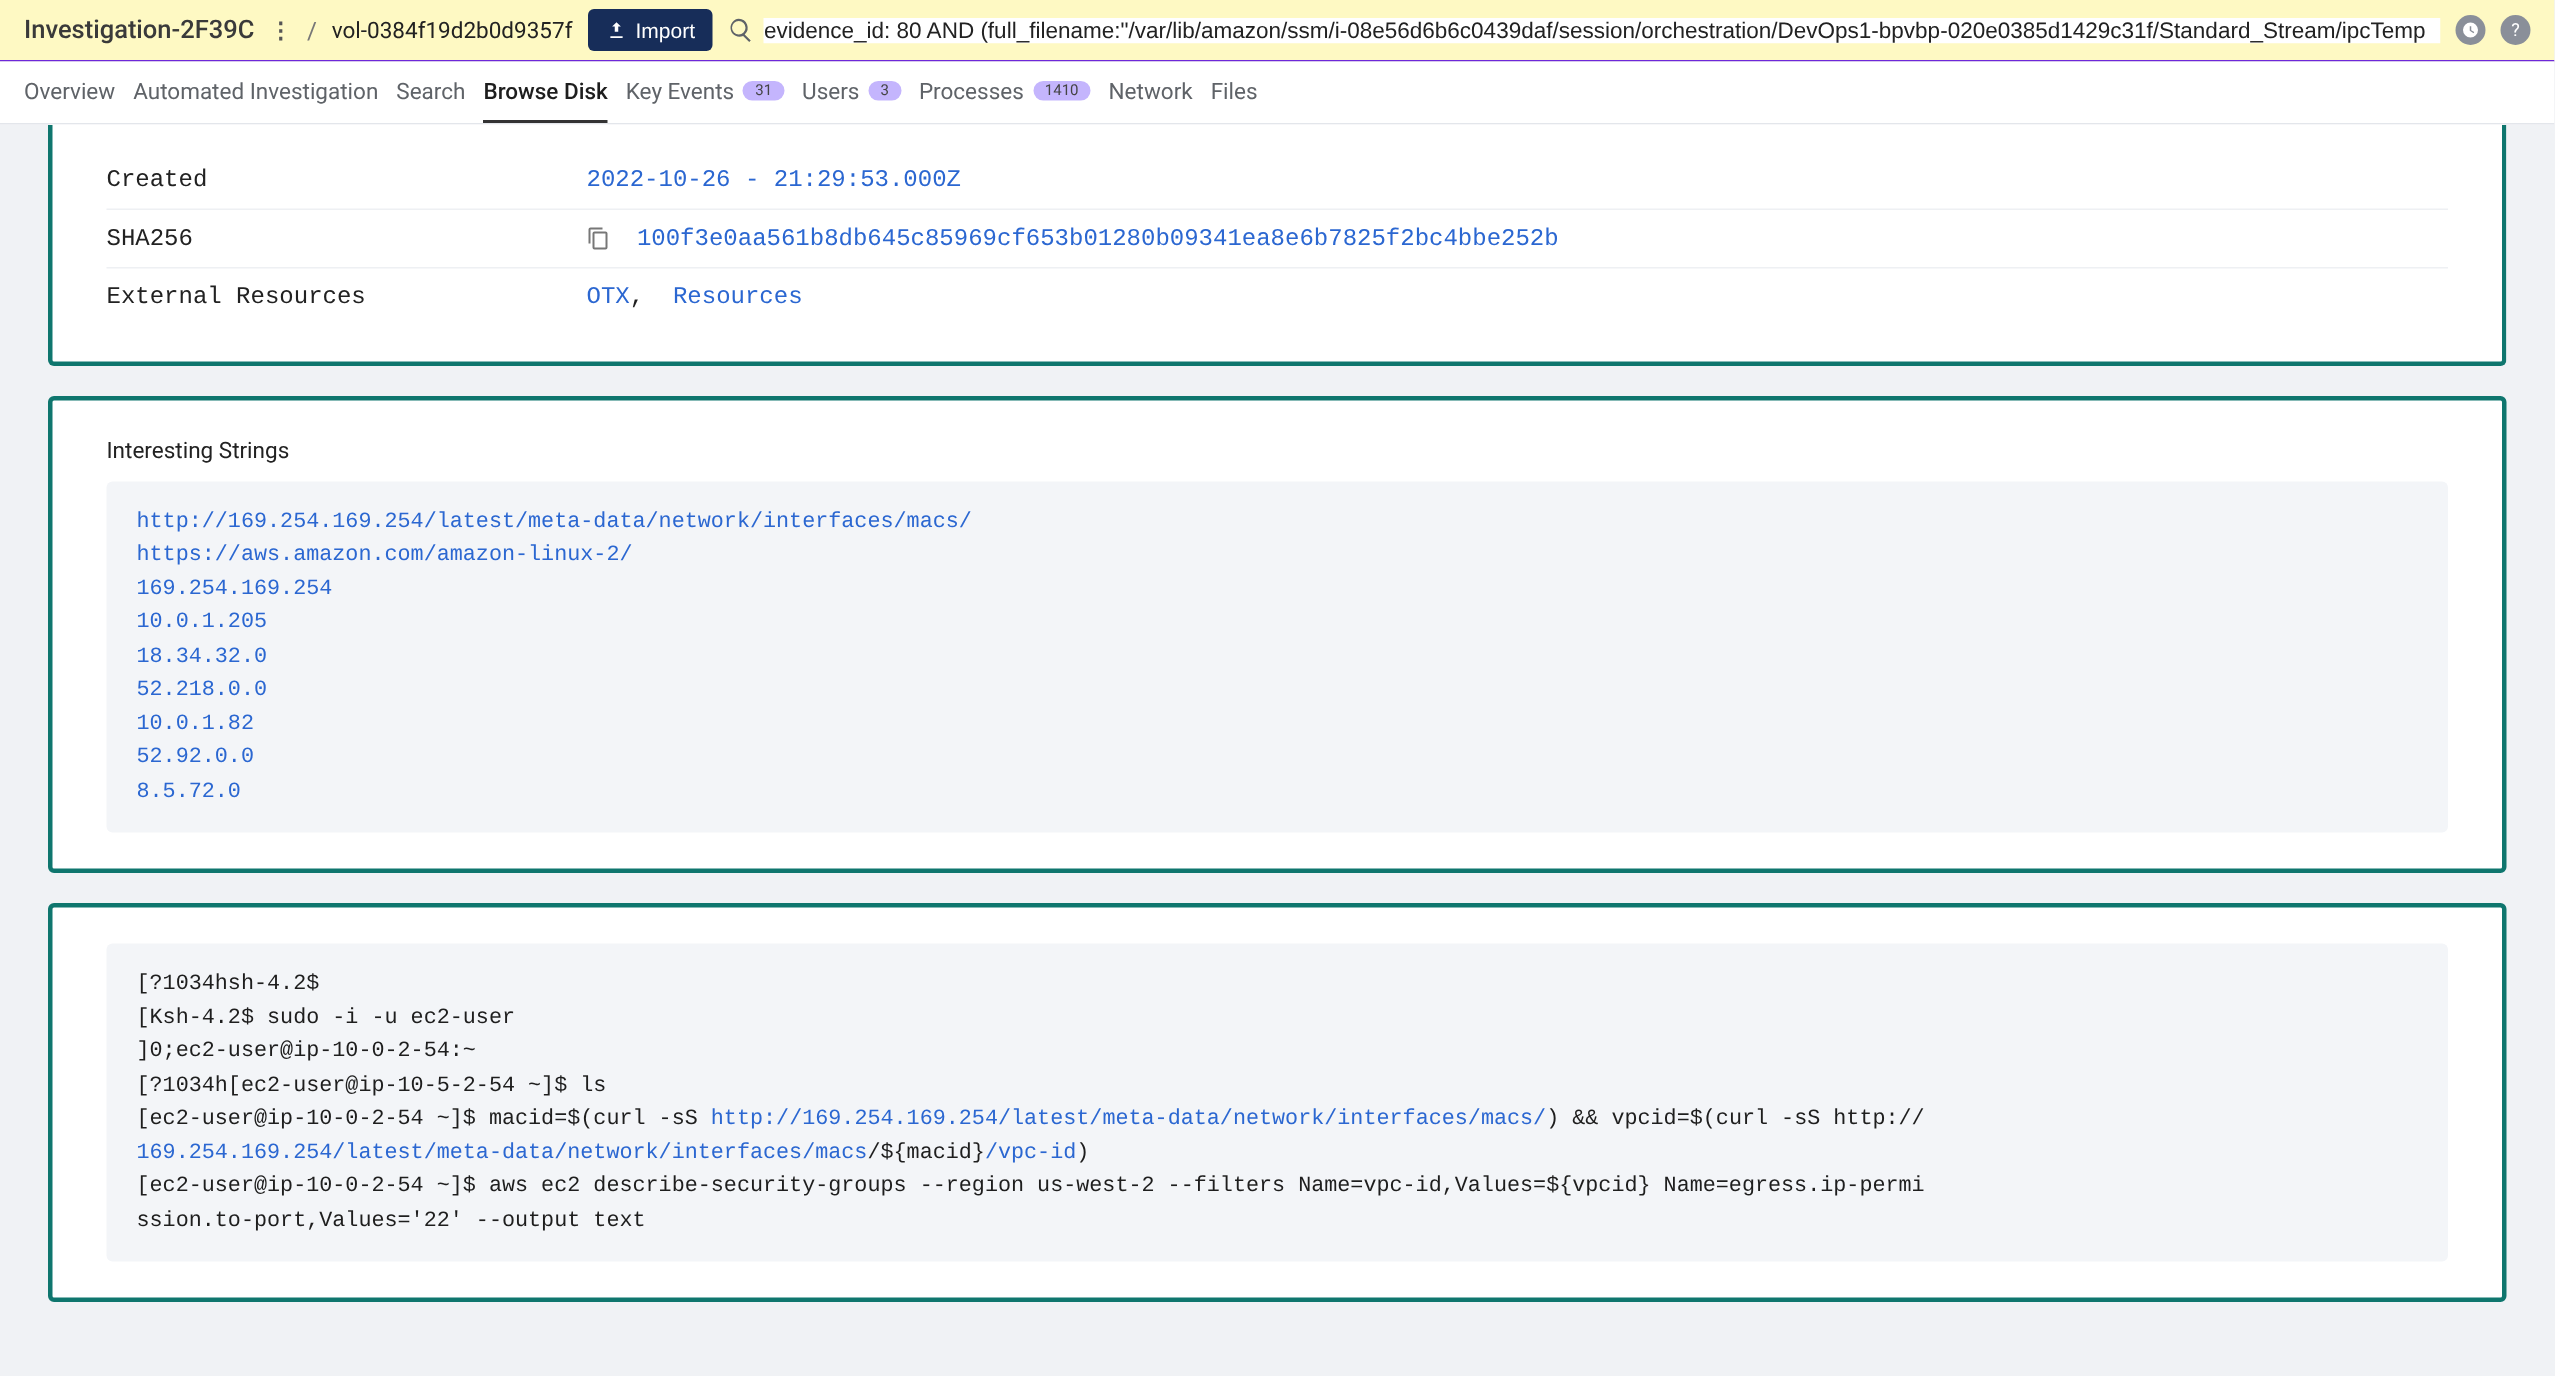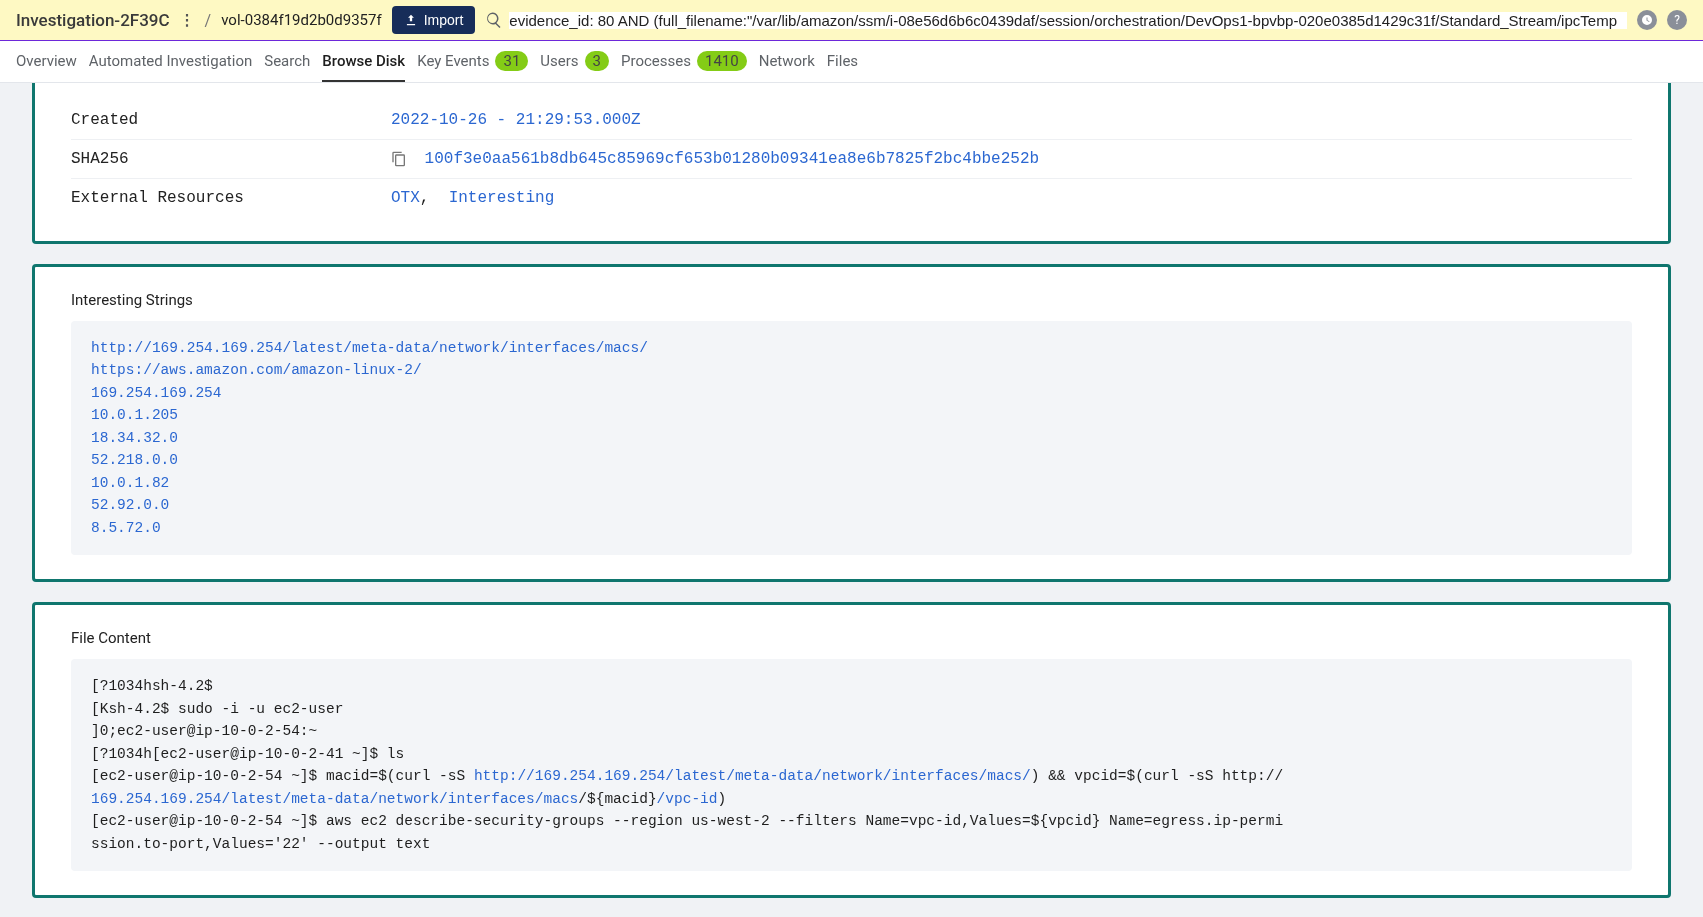--- a/index.html
+++ b/index.html
@@ -11,21 +11,21 @@
 .vol { font-size: 15px; color: #222; }
 .import-btn { display: inline-flex; align-items: center; gap: 6px; background: #172d59; color: #fff; border: none; border-radius: 4px; padding: 6px 12px; font-size: 14px; cursor: pointer; }
 .search-wrap { display: flex; align-items: center; gap: 6px; flex: 1; color: #888; overflow: hidden; }
 .search-wrap input { border: none; outline: none; flex: 1; font-size: 15px; color: #222; min-width: 200px; }
 .search-wrap input::placeholder { color: #9aa0a6; }
 .right-icons { display: flex; gap: 10px; align-items: center; }
 .circ-icon { width: 20px; height: 20px; border-radius: 50%; background: #8a8f99; display: inline-flex; align-items: center; justify-content: center; color: #fff; font-size: 12px; }
 .tabs { background: #fff; display: flex; align-items: center; gap: 12px; padding: 0 16px; border-bottom: 1px solid #e3e6eb; height: 42px; }
 .tab { color: #5f6368; font-size: 15px; cursor: pointer; height: 100%; display: inline-flex; align-items: center; border-bottom: 2px solid transparent; }
 .tab.active { color: #1e1e1e; border-bottom-color: #333; font-weight: 500; }
-.badge { background: #84cc16; color: #444; border-radius: 10px; padding: 1px 8px; font-size: 15px; margin-left: 6px; }
+.badge { background: #c4b5fd; color: #444; border-radius: 10px; padding: 1px 8px; font-size: 10px; margin-left: 6px; }
 .page { padding: 0 32px 40px; }
 .card { background: #fff; border: 3px solid #0f766e; border-radius: 4px; margin-top: 20px; padding: 24px 36px; }
 .card.first { margin-top: 0; border-top: none; border-top-left-radius: 0; border-top-right-radius: 0; padding-top: 18px; font-family: Liberation Mono, monospace; }
 .kv-row { display: flex; align-items: flex-start; padding: 10px 0; border-bottom: 1px solid #eef0f3; }
 .kv-row:last-child { border-bottom: none; }
 .kv-label { flex: 0 0 320px; font-size: 16px; color: #222; }
 .kv-val { flex: 1; font-size: 16px; }
 .kv-val a, .link { color: #2b67d1; text-decoration: none; }
 .copy-icon { color: #777; margin-right: 8px; cursor: pointer; }
 .section-title { font-size: 15px; color: #222; margin-bottom: 12px; }
@@ -110,47 +110,46 @@
           <svg width="16" height="16" viewBox="0 0 24 24" style="display:inline-block;vertical-align:middle">
               <path fill="#777" d="M16 1H4a2 2 0 00-2 2v14h2V3h12V1zm3 4H8a2 2 0 00-2 2v14a2 2 0 002 2h11a2 2 0 002-2V7a2 2 0 00-2-2zm0 16H8V7h11v14z"></path>
             </svg>
         </span>
         <a href="#" class="link">100f3e0aa561b8db645c85969cf653b01280b09341ea8e6b7825f2bc4bbe252b</a>
       </div>
     </div>
     <div class="kv-row">
       <div class="kv-label">External Resources</div>
       <div class="kv-val">
-        <a href="#" class="link">OTX</a><span>,</span>&nbsp;&nbsp;<a href="#" class="link">Interesting</a>
+        <a href="#" class="link">OTX</a><span>,</span>&nbsp;&nbsp;<a href="#" class="link">Resources</a>
       </div>
     </div>
   </div>
 
   <div class="card">
     <div class="section-title">Interesting Strings</div>
     <div class="codebox">
       <div><span class="hl">http://169.254.169.254/latest/meta-data/network/interfaces/macs/</span></div>
       <div><span class="hl">https://aws.amazon.com/amazon-linux-2/</span></div>
       <div><span class="hl">169.254.169.254</span></div>
       <div><span class="hl">10.0.1.205</span></div>
       <div><span class="hl">18.34.32.0</span></div>
       <div><span class="hl">52.218.0.0</span></div>
       <div><span class="hl">10.0.1.82</span></div>
       <div><span class="hl">52.92.0.0</span></div>
       <div><span class="hl">8.5.72.0</span></div>
     </div>
   </div>
 
   <div class="card">
-    <div class="section-title">File Content</div>
     <div class="codebox">
       <div>[?1034hsh-4.2$</div>
       <div>[Ksh-4.2$ sudo -i -u ec2-user</div>
       <div>]0;ec2-user@ip-10-0-2-54:~</div>
-      <div>[?1034h[ec2-user@ip-10-0-2-41 ~]$ ls</div>
+      <div>[?1034h[ec2-user@ip-10-5-2-54 ~]$ ls</div>
       <div><span>[ec2-user@ip-10-0-2-54 ~]$ macid=$(curl -sS </span><span class="hl">http://169.254.169.254/latest/meta-data/network/interfaces/macs/</span><span>) &amp;&amp; vpcid=$(curl -sS http://</span></div>
       <div><span class="hl">169.254.169.254/latest/meta-data/network/interfaces/macs</span><span>/${macid}</span><span class="hl">/vpc-id</span><span>)</span></div>
       <div>[ec2-user@ip-10-0-2-54 ~]$ aws ec2 describe-security-groups --region us-west-2 --filters Name=vpc-id,Values=${vpcid} Name=egress.ip-permi</div>
       <div>ssion.to-port,Values='22'  --output text</div>
     </div>
   </div>
 
 </div>
 
 </body></html>

